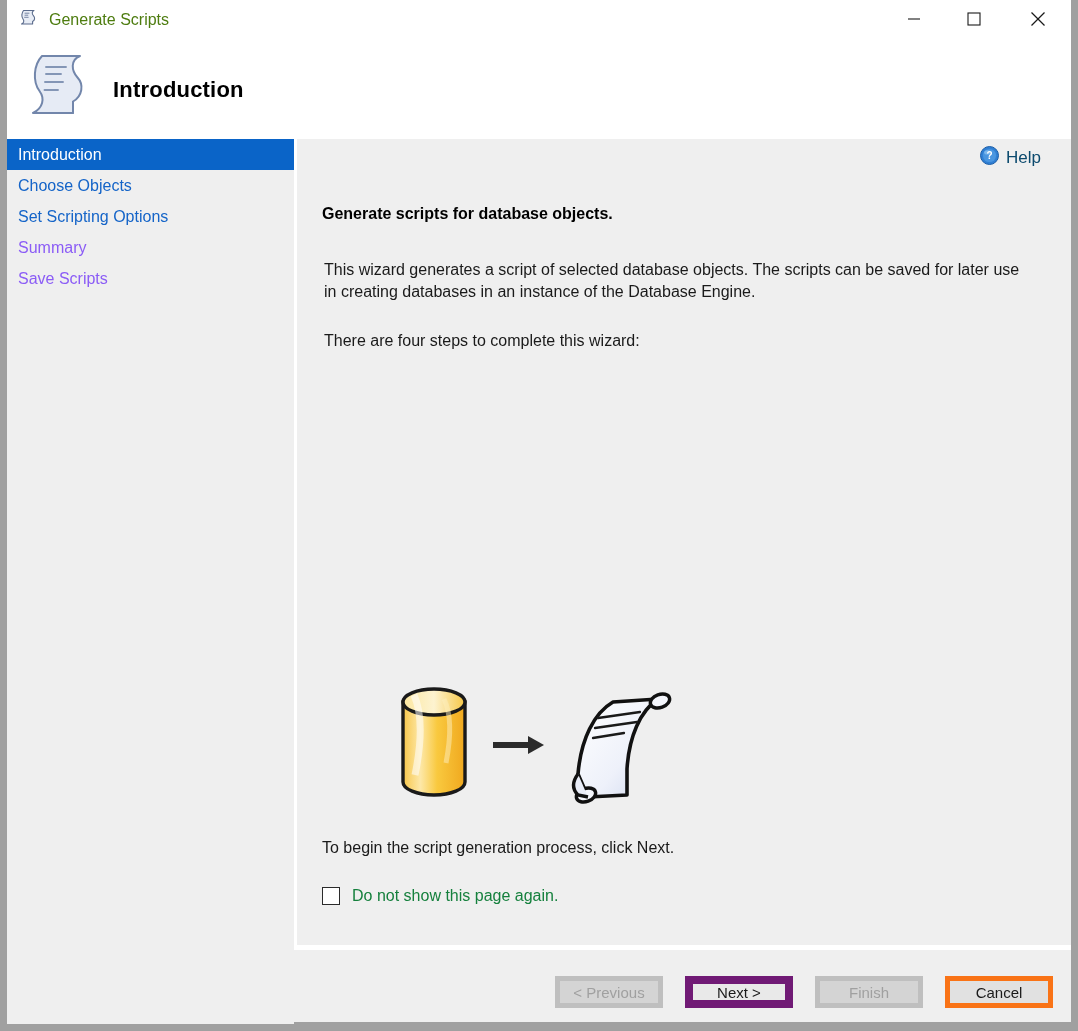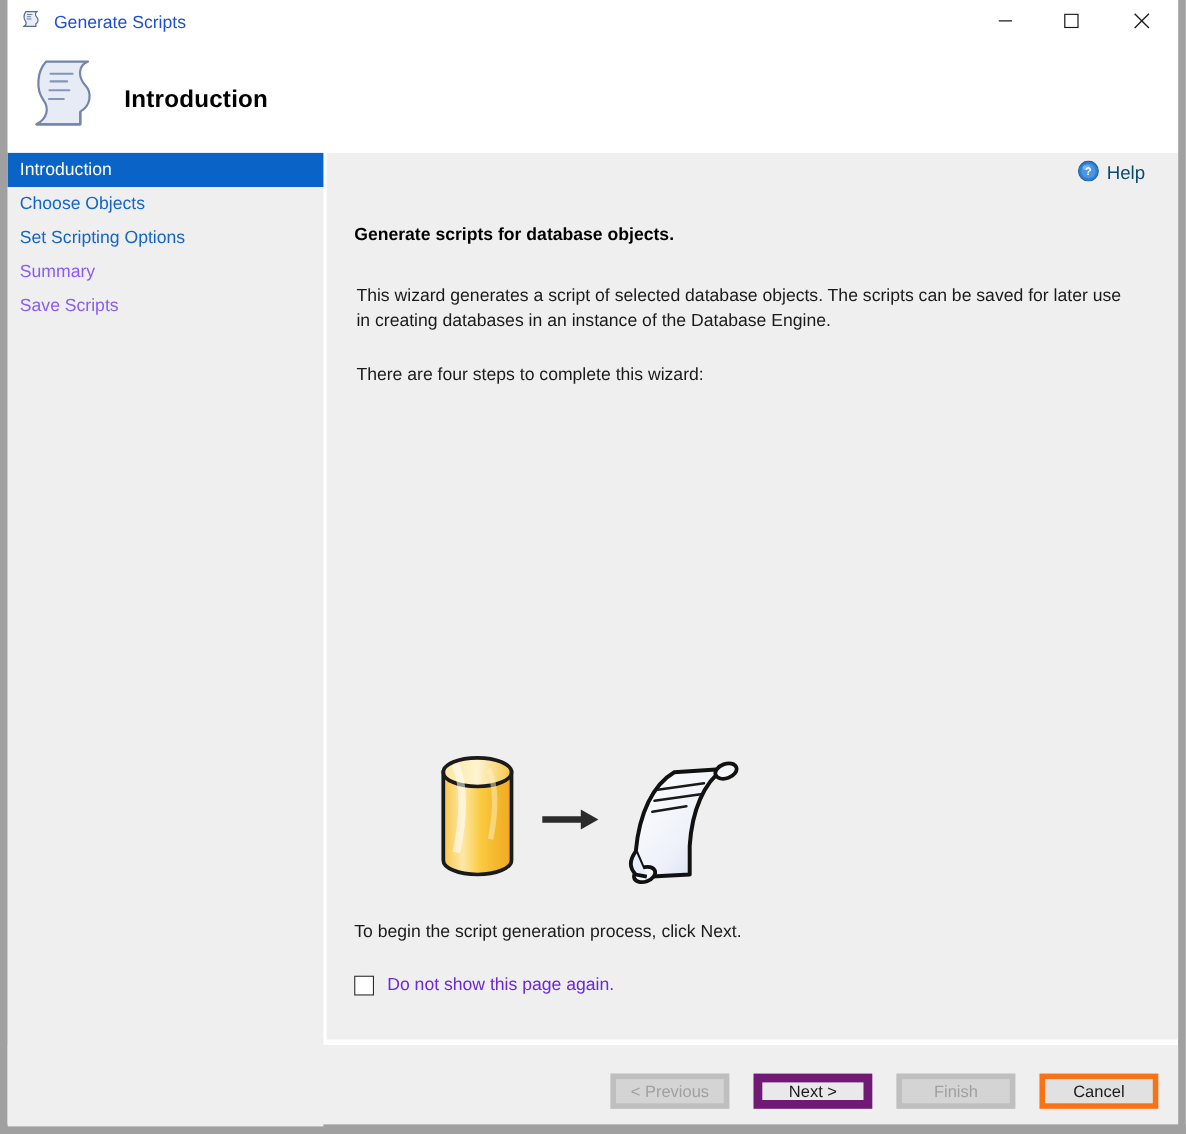--- a/index.html
+++ b/index.html
@@ -38,21 +38,21 @@
   }
   #titlebar-left {
     position: absolute;
     left: 11px; top: 7px;
     display: flex;
     align-items: center;
     gap: 9px;
   }
   #title-text {
     font-size: 16px;
-    color: #1d4ed8;
+    color: #4d7c0f;
     line-height: 22px;
     white-space: nowrap;
   }
   .winbtn {
     position: absolute;
     top: 0;
     width: 46px;
     height: 37px;
     display: flex;
     align-items: center;
@@ -187,21 +187,21 @@
   }
   #dontshow-box {
     width: 18px;
     height: 18px;
     background: #ffffff;
     border: 1px solid #2b2b2b;
     box-sizing: border-box;
   }
   #dontshow-label {
     font-size: 16px;
-    color: #6d28d9;
+    color: #15803d;
   }
 
   
   #footer {
     position: absolute;
     left: 0; top: 950px;
     width: 1064px;
     height: 72px;
     background: #efefef;
   }

